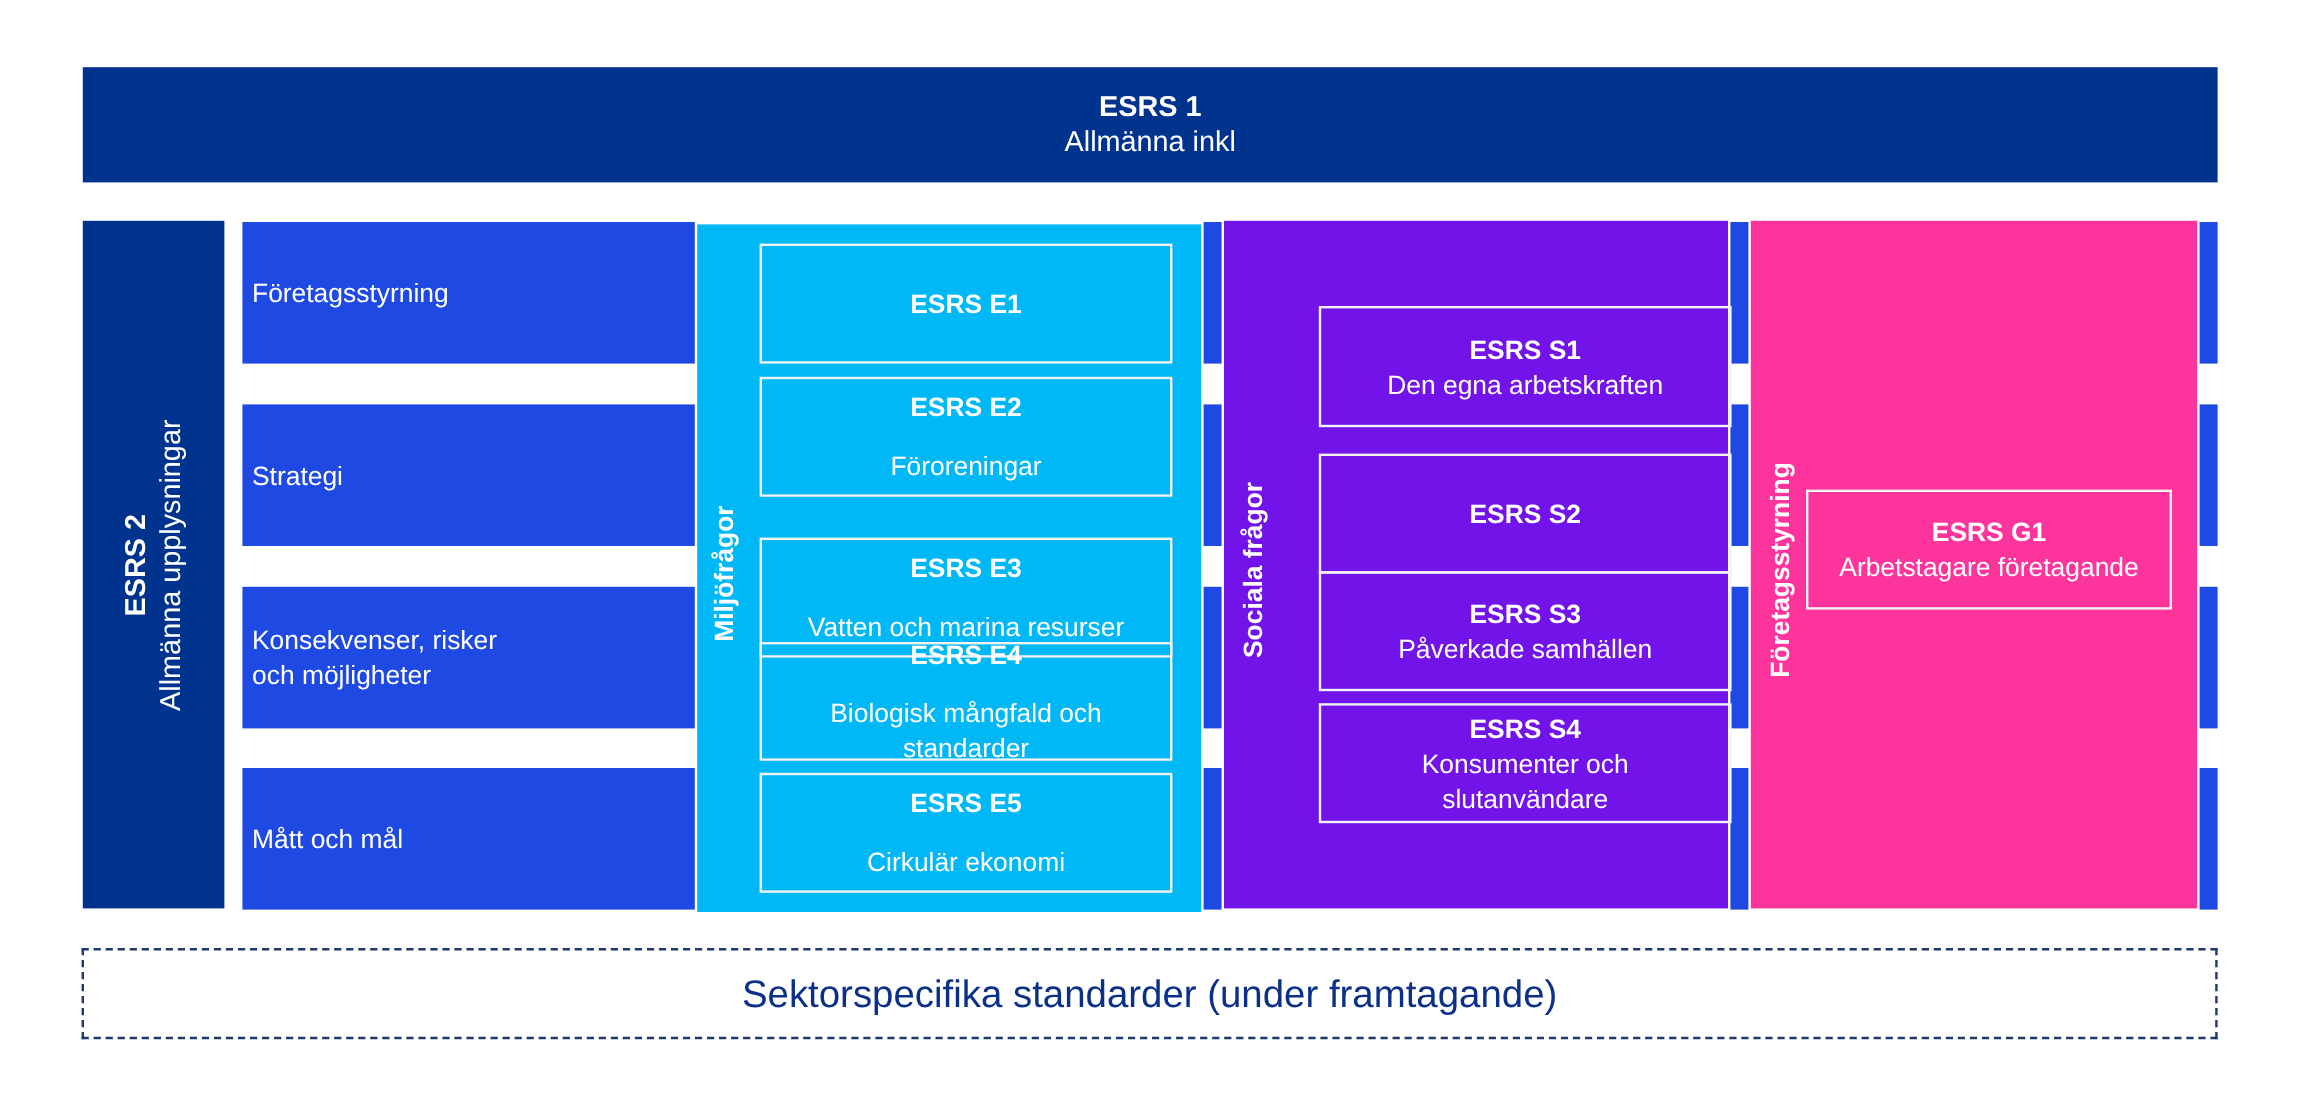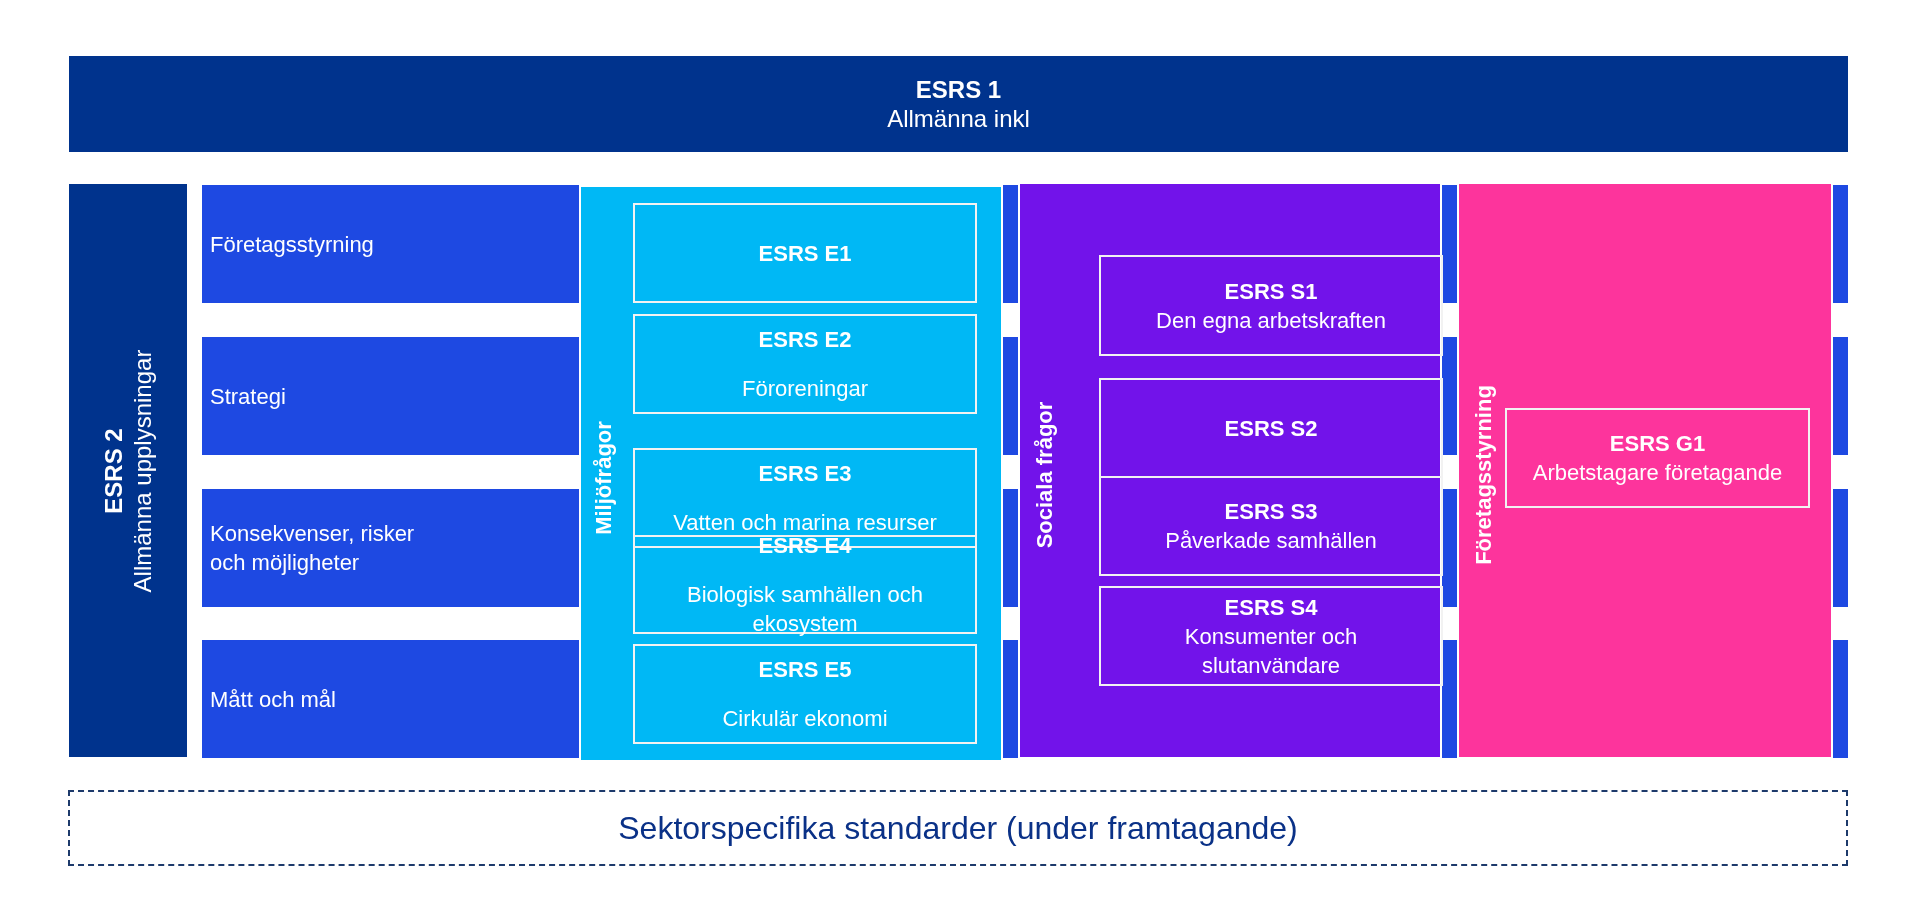--- a/index.html
+++ b/index.html
@@ -87,21 +87,21 @@
 <div class="abs box ebox center" style="top:314px;height:100px">
   <div class="t22 b">ESRS E2</div>
   <div class="t22">Föroreningar</div>
 </div>
 <div class="abs box ebox center" style="top:448px;height:100px">
   <div class="t22 b">ESRS E3</div>
   <div class="t22">Vatten och marina resurser</div>
 </div>
 <div class="abs box ebox center" style="top:535px;height:99px">
   <div class="t22 b">ESRS E4</div>
-  <div class="t22" style="width:260px">Biologisk samhällen och ekosystem</div>
+  <div class="t22" style="width:260px">Biologisk mångfald och standarder</div>
 </div>
 <div class="abs box ebox center" style="top:644px;height:100px">
   <div class="t22 b">ESRS E5</div>
   <div class="t22">Cirkulär ekonomi</div>
 </div>
 
 <div id="soc" class="abs">
   <div class="vlabel" style="left:25px;top:291px">Sociala frågor</div>
 </div>
 <div class="abs box sbox center" style="top:255px;height:101px">

